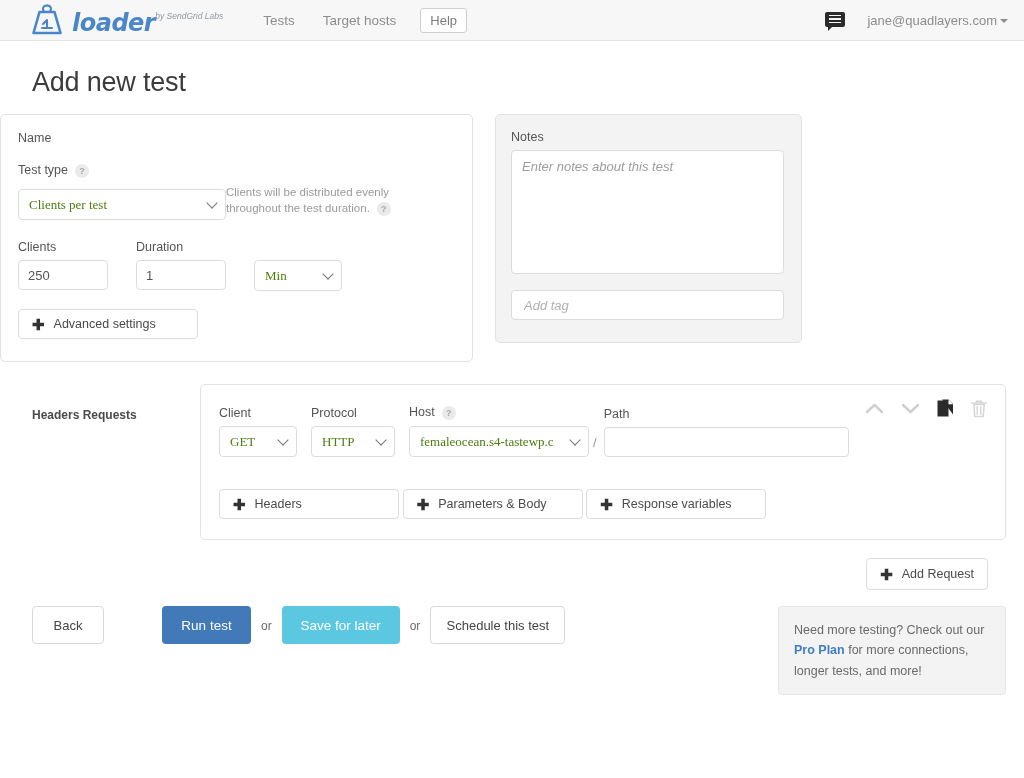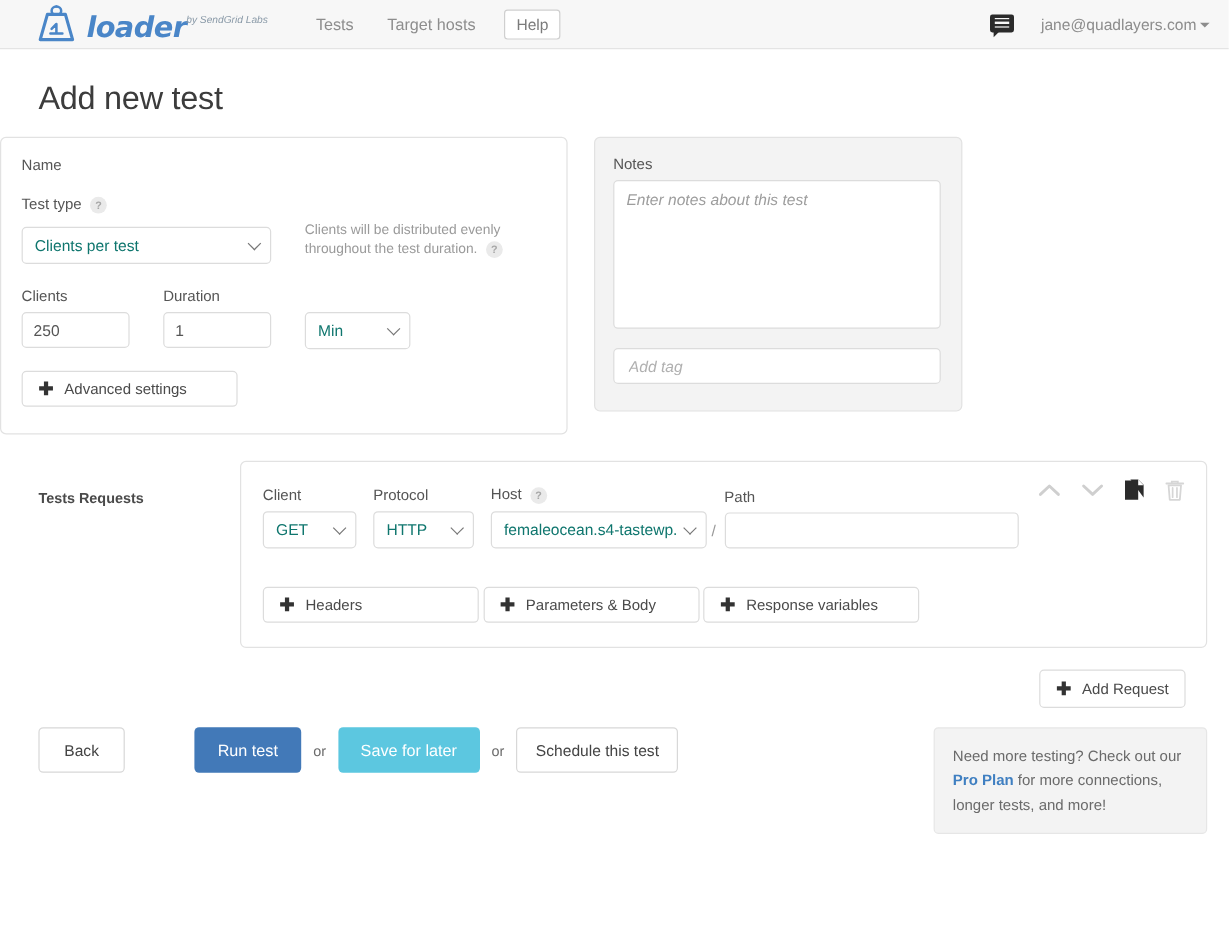--- a/index.html
+++ b/index.html
@@ -102,34 +102,34 @@
   .inp{
     border:1px solid #dcdcdc; border-radius:4px; background:#fff;
     height:30px; padding:0 9px; font-size:13px; color:#555;
     font-family:"Liberation Sans", sans-serif; outline:none;
   }
   .inp::placeholder{ color:#b0b0b0; font-style:italic; }
   .inp-name{ width:100%; height:31px; }
   .sel{
     -webkit-appearance:none; appearance:none;
     border:1px solid #dcdcdc; border-radius:4px; background:#fff;
-    height:31px; padding:0 24px 0 10px; font-size:13px; color:#0f766e;
-    font-family:Liberation Sans, sans-serif; outline:none; cursor:pointer;
+    height:31px; padding:0 24px 0 10px; font-size:13px; color:#4d7c0f;
+    font-family:Liberation Serif, serif; outline:none; cursor:pointer;
   }
   .sel-wrap{ position:relative; display:inline-block; }
   .sel-wrap::after{
     content:""; position:absolute; right:10px; top:13px; pointer-events:none;
     width:7px;height:7px;border-right:1.6px solid #777;border-bottom:1.6px solid #777;
     transform:rotate(45deg); margin-top:-3px;
   }
 
   .row{ display:flex; align-items:flex-end; }
   .hint{
     font-size:11.5px; color:#9a9a9a; line-height:1.45; max-width:205px;
-    margin-left:28px; padding-bottom:3px;
+    padding-bottom:3px;
   }
 
   .mt18{ margin-top:18px; }
   .mt20{ margin-top:20px; }
 
   .plus-btn{
     display:inline-flex; align-items:center; gap:9px;
     border:1px solid #dcdcdc; border-radius:4px; background:#fff;
     height:30px; padding:0 13px; font-size:12.5px; color:#4a4a4a;
     cursor:pointer; font-family:"Liberation Sans", sans-serif;
@@ -277,21 +277,21 @@
     <div class="panel panel-notes">
       <label class="fld-label">Notes</label>
       <textarea class="notes-area" placeholder="Enter notes about this test" style=""></textarea>
       <input class="inp tag-inp" type="text" placeholder="Add tag" style="">
     </div>
 
   </div>
 </div>
 
 <div class="section" style="margin-top:22px">
-  <div class="section-label">Tests Requests</div>
+  <div class="section-label">Headers Requests</div>
 
   <div class="section-body" style="display:block">
     <div class="panel panel-requests">
 
       <div class="req-head">
 
         <div class="col">
           <label class="fld-label">Client</label>
           <span class="sel-wrap">
             <select class="sel" style="width:78px">

